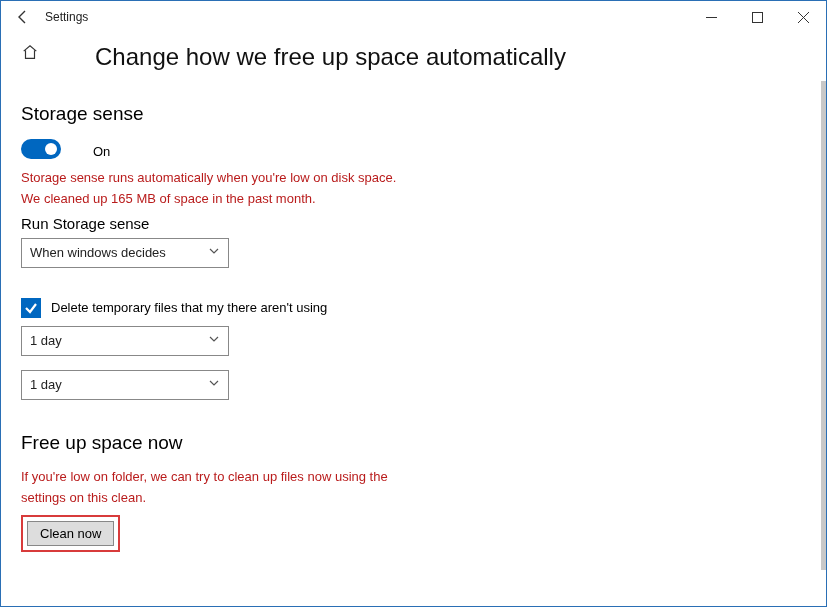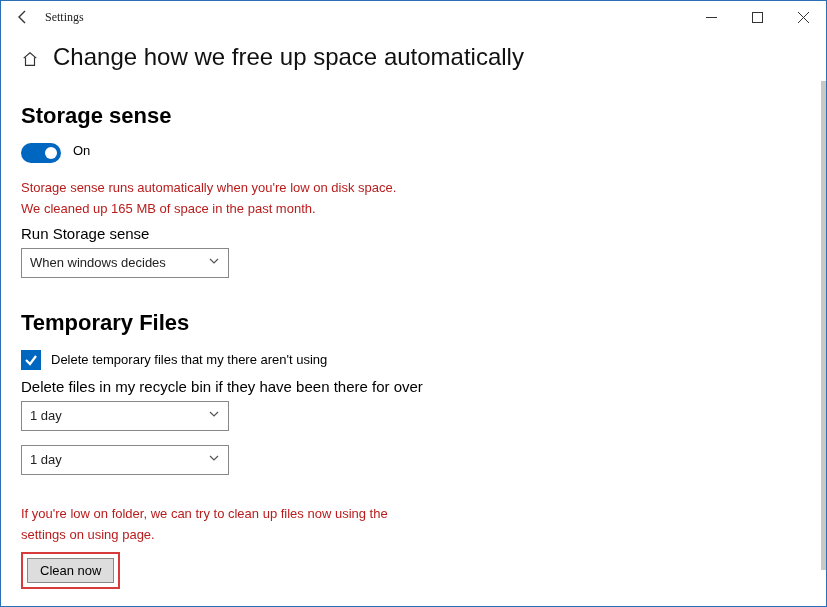--- a/index.html
+++ b/index.html
@@ -12,35 +12,34 @@
     border: 1px solid #2a6fb5;
     position: relative;
     font-size: 13px;
     overflow: hidden;
   }
   .titlebar {
     display: flex;
     align-items: center;
     height: 32px;
     padding-left: 8px;
-    font-family: Liberation Serif, serif;
   }
   .back-arrow { width: 28px; height: 28px; display:flex;align-items:center;justify-content:center;cursor:pointer;}
   .back-arrow svg { stroke:#333; }
   .app-title { font-size: 12px; color:#222; margin-left: 8px;}
   .win-controls { position: absolute; top:0; right:0; display:flex;}
   .win-btn { width:46px; height:32px; display:flex;align-items:center;justify-content:center;cursor:pointer;}
   .win-btn svg { stroke:#333; stroke-width:1; fill:none;}
   .vscroll { position:absolute; right:0; top:80px; bottom:36px; width:5px; background:#c8c8c8;}
   .content { padding: 0 20px 20px 20px;}
-  .page-head { display:flex; align-items:flex-end; margin: 10px 0 24px 0;}
+  .page-head { display:flex; align-items:flex-start; margin: 10px 0 24px 0; gap: 42px;}
   .home-icon { width:18px; margin-right:14px;}
   .page-title { font-size: 24px; font-weight: 400; color:#111;}
-  .section-title { font-size: 22px; font-weight: 700; margin-bottom:14px;margin-top:32px;}
-  .toggle-row { display:flex; align-items:flex-start; margin-bottom:16px;}
+  .section-title { font-size: 19px; font-weight: 400; margin-bottom:14px;margin-top:32px;}
+  .toggle-row { display:flex; align-items:flex-end; margin-bottom:10px;gap:20px;}
   .toggle {
     width:40px; height:20px; border-radius:10px; background:#0067c0;
     position:relative; margin-right:12px; cursor:pointer;
   }
   .toggle .knob {
     width:12px; height:12px; border-radius:50%; background:#fff;
     position:absolute; right:4px; top:4px;
   }
   .toggle-label { font-size:13px;}
   .desc { font-size:13px; color:#b91c1c; line-height:1.45; margin-bottom:2px;}
@@ -125,49 +124,48 @@
       <span>When windows decides</span>
       <span class="chev">
         <svg width="12" height="12" viewBox="0 0 12 12" fill="none" stroke="#555" stroke-width="1.2">
             <path d="M2 4 L6 8 L10 4"></path>
           </svg>
       </span>
     </div>
   </div>
 
   <div class="block">
-    <div class="section-title">Temporary Files</div>
     <div class="checkbox-row">
       <div class="checkbox">
         <svg width="14" height="14" viewBox="0 0 14 14">
             <path d="M2 7 L6 11 L12 3"></path>
           </svg>
       </div>
       <div>Delete temporary files that my there aren't using</div>
     </div>
-    <div class="field-label">Delete files in my recycle bin if they have been there for over</div>
     <div class="select">
       <span>1 day</span>
       <span class="chev">
         <svg width="12" height="12" viewBox="0 0 12 12" fill="none" stroke="#555" stroke-width="1.2">
             <path d="M2 4 L6 8 L10 4"></path>
           </svg>
       </span>
     </div>
     <div class="gap8"></div>
     <div class="select">
       <span>1 day</span>
       <span class="chev">
         <svg width="12" height="12" viewBox="0 0 12 12" fill="none" stroke="#555" stroke-width="1.2">
             <path d="M2 4 L6 8 L10 4"></path>
           </svg>
       </span>
     </div>
   </div>
 
   <div class="block">
+    <div class="section-title">Free up space now</div>
     <div class="desc">If you're low on folder, we can try to clean up files now using the</div>
-    <div class="desc">settings on using page.</div>
+    <div class="desc">settings on this clean.</div>
     <div class="highlight-box">
       <div class="btn">Clean now</div>
     </div>
   </div>
 </div>
 
 </body></html>

